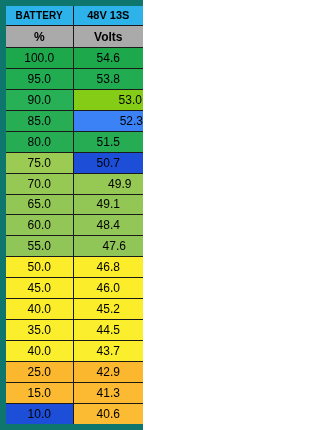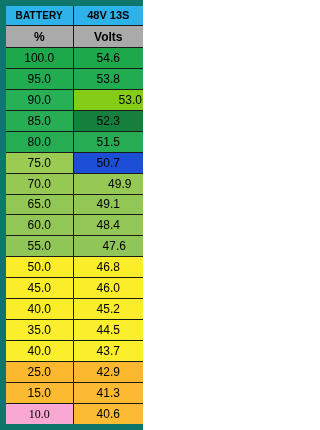--- a/index.html
+++ b/index.html
@@ -80,21 +80,21 @@
       <tr class="data-row">
         <td style="background: rgb(33, 172, 82);">95.0</td>
         <td style="background: rgb(33, 172, 82);">53.8</td>
       </tr>
       <tr class="data-row">
         <td style="background: rgb(40, 176, 87);">90.0</td>
         <td style="background: #84cc16; padding-left: 44px;">53.0</td>
       </tr>
       <tr class="data-row">
         <td style="background: rgb(39, 174, 85);">85.0</td>
-        <td style="background: #15803d;">52.3</td>
+        <td style="background: #3b82f6; text-align: right;">52.3</td>
       </tr>
       <tr class="data-row">
         <td style="background: rgb(38, 173, 84);">80.0</td>
         <td style="background: rgb(38, 173, 84);">51.5</td>
       </tr>
       <tr class="data-row">
         <td style="background: rgb(155, 203, 82);">75.0</td>
         <td style="background: #1d4ed8;">50.7</td>
       </tr>
       <tr class="data-row">
@@ -135,17 +135,17 @@
       </tr>
       <tr class="data-row">
         <td style="background: rgb(251, 184, 47);">25.0</td>
         <td style="background: rgb(251, 184, 47);">42.9</td>
       </tr>
       <tr class="data-row">
         <td style="background: rgb(251, 186, 49);">15.0</td>
         <td style="background: rgb(251, 186, 49);">41.3</td>
       </tr>
       <tr class="data-row">
-        <td style="background: #f9a8d4; font-family: Liberation Serif, serif;">10.0</td>
+        <td style="background: #1d4ed8;">10.0</td>
         <td style="background: rgb(251, 187, 51);">40.6</td>
       </tr>
     </tbody>
 </table>
 
 </body></html>

